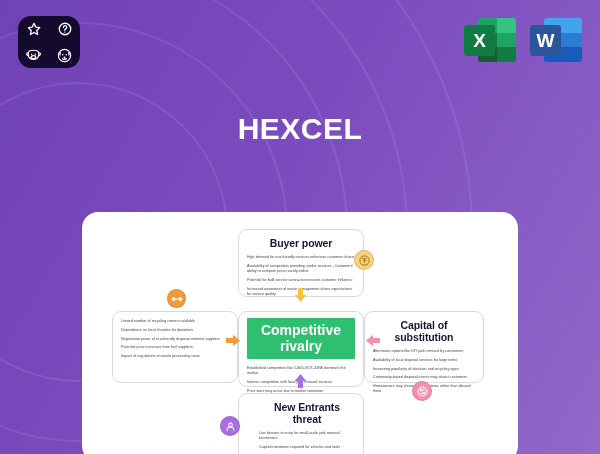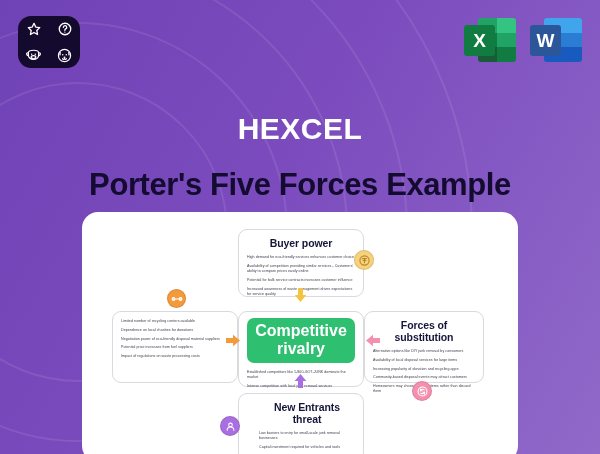--- a/index.html
+++ b/index.html
@@ -111,23 +111,23 @@
   #box-buyer       { left: 238px; top: 221px; width: 126px; height: 68px; }
   #box-supplier    { left: 112px; top: 303px; width: 126px; height: 72px; }
   #box-rivalry     { left: 238px; top: 303px; width: 126px; height: 76px; padding-top: 0; }
   #box-threatsub   { left: 364px; top: 303px; width: 120px; height: 72px; }
   #box-newentrants { left: 238px; top: 385px; width: 126px; height: 69px; padding-left: 20px; }
 
   
   .rivalry-head {
     background: #2fbf71;
     color: #ffffff;
-    border-radius: 7px;
+    border-radius: 1px;
     text-align: center;
-    font-size: 16px;
+    font-size: 14px;
     font-weight: bold;
     padding: 4px 0 5px 0;
     margin: 6px 0 7px 0;
   }
   #box-rivalry li { color: #3a3a49; }
 
   .arr-down  { left: 294px; top: 288px; }
   .arr-up    { left: 294px; top: 374px; }
   .arr-right { left: 226px; top: 333px; }
   .arr-left  { left: 366px; top: 333px; }
@@ -216,21 +216,20 @@
         <div class="tile" style="background:#2b7cd3"></div>
           <div class="tile" style="background:#2b7cd3"></div>
         <div class="tile" style="background:#185abd"></div>
           <div class="tile" style="background:#185abd"></div>
       </div>
       <div class="badge" style="background:#2b579a">W</div>
     </div>
   </div>
 
   <div class="brand">HEXCEL</div>
-  <div class="headline">Porter's Five Forces Example</div>
 
   <div class="card"></div>
 
   <div class="box" id="box-buyer">
     <h3>Buyer power</h3>
     <ul>
       <li>High demand for eco-friendly services enhances customer choice</li>
       <li>Availability of competitors providing similar services - Customers' ability to compare prices easily online</li>
       <li>Potential for bulk service contracts increases customer influence</li>
       <li>Increased awareness of waste management drives expectations for service quality</li>
@@ -252,21 +251,21 @@
     <ul>
       <li>Established competitors like 1-800-GOT-JUNK dominate the market</li>
       <li>Intense competition with local junk removal services</li>
       <li>Price wars may occur due to market saturation</li>
       <li>Differentiation through eco-friendly services can create an edge</li>
       <li>Customer loyalty and brand reputation are critical factors</li>
     </ul>
   </div>
 
   <div class="box" id="box-threatsub">
-    <h3>Forces of substitution</h3>
+    <h3>Capital of substitution</h3>
     <ul>
       <li>Alternative options like DIY junk removal by consumers</li>
       <li>Availability of local disposal services for large items</li>
       <li>Increasing popularity of donation and recycling apps</li>
       <li>Community-based disposal events may attract customers</li>
       <li>Homeowners may choose to keep items rather than discard them</li>
     </ul>
   </div>
 
   <div class="box" id="box-newentrants">

